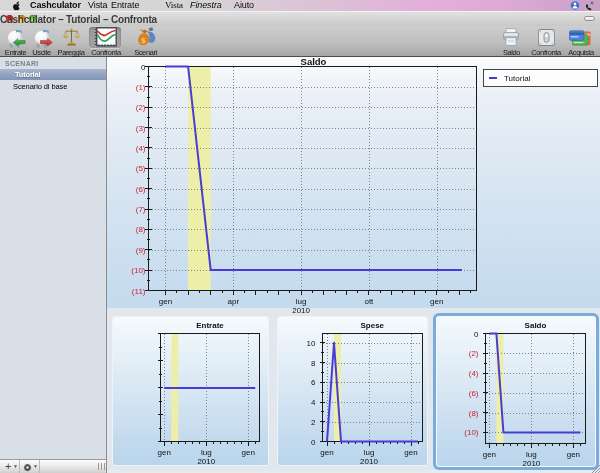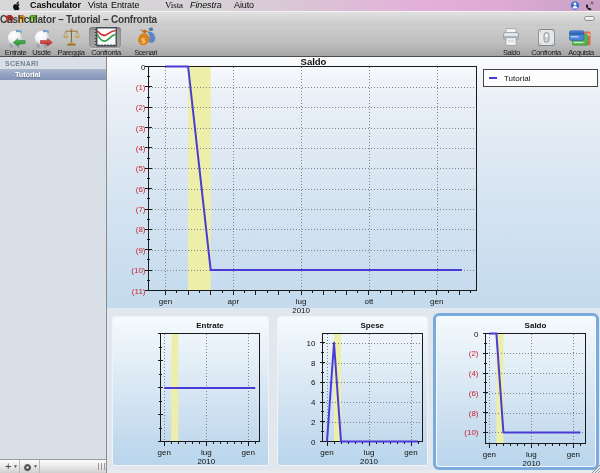--- a/index.html
+++ b/index.html
@@ -216,20 +216,21 @@
   </div>
   <div class="abs" id="bframe"></div>
   <svg class="abs" style="left:591px;top:464px" width="9" height="9" viewBox="0 0 9 9">
     <line x1="1" y1="9" x2="9" y2="1" stroke="#909498" stroke-width="1"></line>
     <line x1="4" y1="9" x2="9" y2="4" stroke="#909498" stroke-width="1"></line>
     <line x1="7" y1="9" x2="9" y2="7" stroke="#909498" stroke-width="1"></line>
   </svg>
   <div class="abs" id="sidebar"></div>
   <div id="schead" class="abs">SCENARI</div>
   <div id="selrow" class="abs"><span>Tutorial</span></div>
+  <div id="row2" class="abs">Scenario di base</div>
   <div class="abs" id="sbbar">
     <span style="position:absolute;left:5px;top:0px;font-size:11px;font-weight:normal;color:#444;">+</span>
     <span style="position:absolute;left:13px;top:3px;font-size:5px;color:#555;">▼</span>
     <span style="position:absolute;left:19px;top:0;width:1px;height:14px;background:#b8b8b8;"></span>
     <svg style="position:absolute;left:23px;top:3px" width="9" height="9" viewBox="0 0 9 9">
         <path d="M4.5 0.4l.5 1.2 1.3-.4.3 1.3 1.3.3-.4 1.3 1.2.5-1.2.5.4 1.3-1.3.3-.3 1.3-1.3-.4-.5 1.2-.5-1.2-1.3.4-.3-1.3-1.3-.3.4-1.3L.4 4.5l1.2-.5-.4-1.3 1.3-.3.3-1.3 1.3.4z" fill="#4a4a4a"></path>
         <circle cx="4.5" cy="4.5" r="1.3" fill="#e9e9e9"></circle>
       </svg>
     <span style="position:absolute;left:33px;top:3px;font-size:5px;color:#555;">▼</span>
     <span style="position:absolute;left:39px;top:0;width:1px;height:14px;background:#b8b8b8;"></span>

